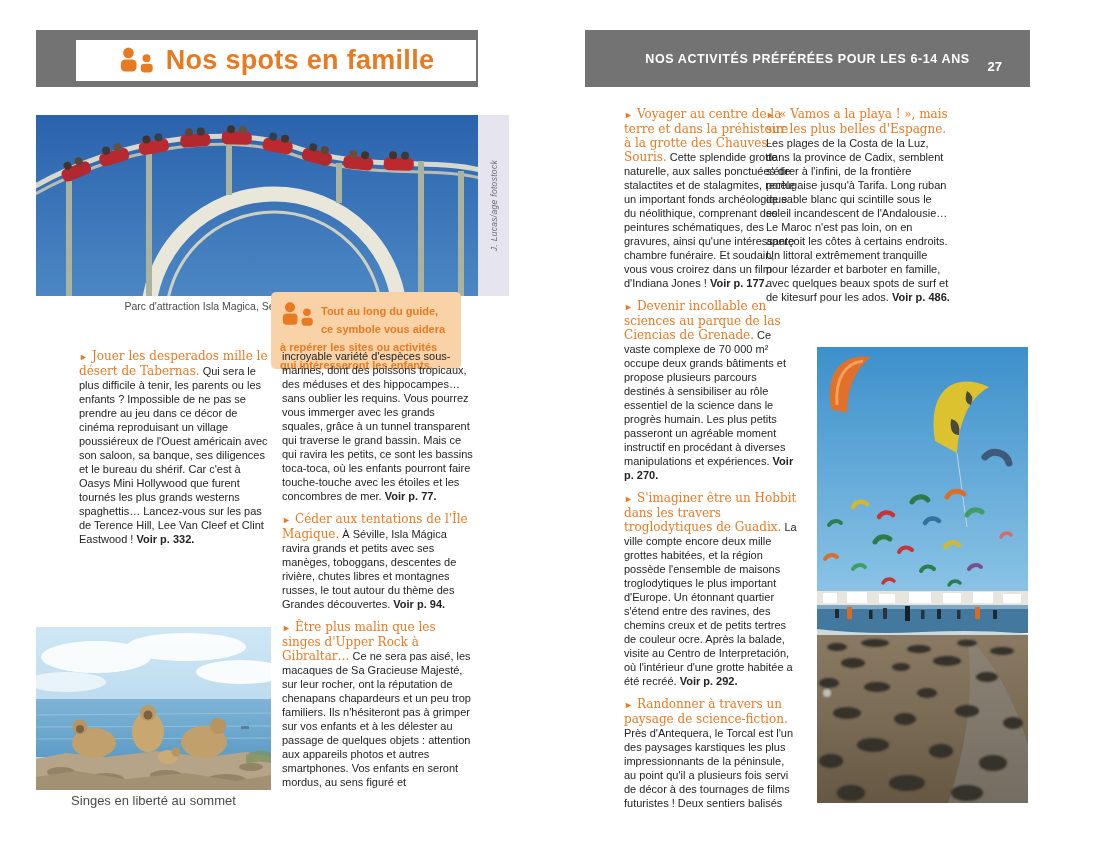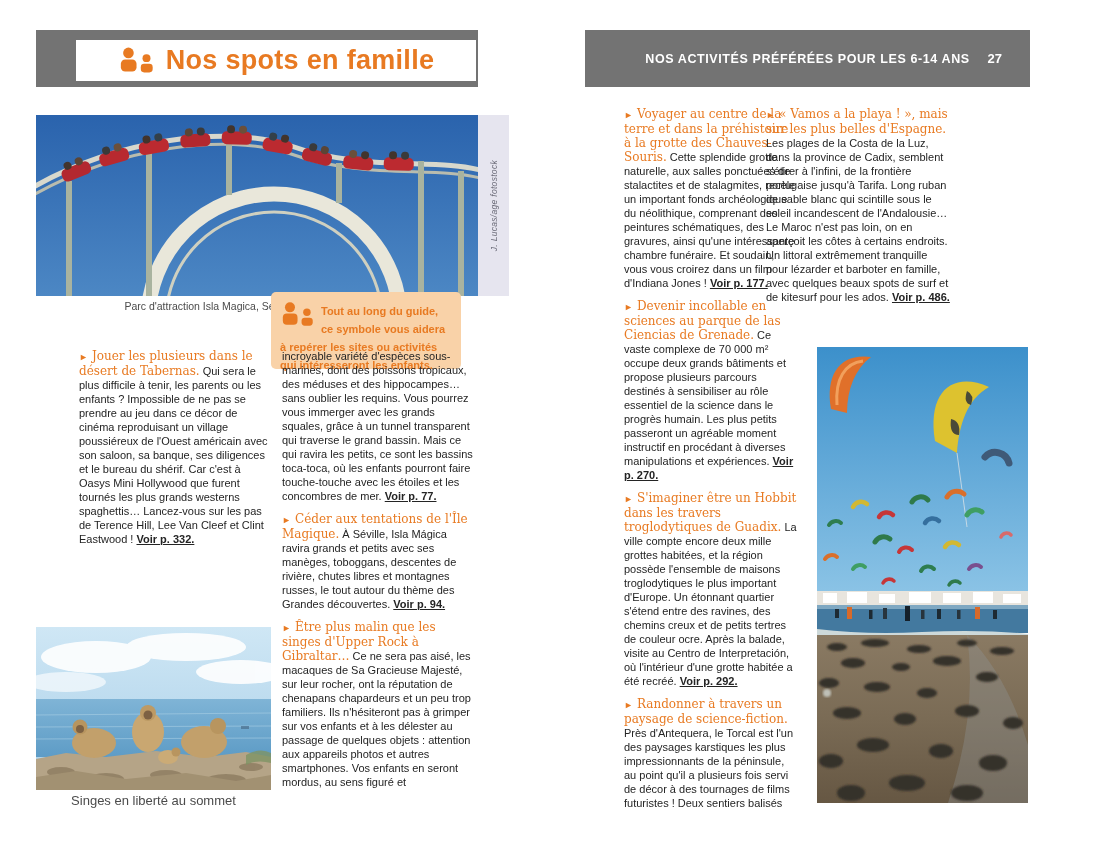--- a/index.html
+++ b/index.html
@@ -16,21 +16,21 @@
     display:flex;align-items:center;justify-content:center;gap:10px;
   }
   #page-title{
     font-family:"Liberation Sans",sans-serif;font-weight:bold;font-size:27px;
     color:#e87a22;letter-spacing:.3px;white-space:nowrap;
   }
   #banner-right{left:585px;top:30px;width:445px;height:57px;display:flex;align-items:center;justify-content:center;}
   #running-head{
     color:#ffffff;font-weight:bold;font-size:12.5px;letter-spacing:.6px;white-space:nowrap;
   }
-  #page-number{position:absolute;right:28px;top:8px;height:41px;display:flex;align-items:center;color:#fff;font-weight:bold;font-size:13px;}
+  #page-number{position:absolute;right:28px;top:16px;height:41px;display:flex;align-items:center;color:#fff;font-weight:bold;font-size:13px;}
   
   .photo{overflow:hidden;}
   #hero-photo{left:36px;top:115px;width:442px;height:181px;}
   #credit-strip{
     left:478px;top:115px;width:31px;height:181px;background:#e6e5ef;
     display:flex;align-items:center;justify-content:center;
   }
   #credit-strip span{
     writing-mode:vertical-rl;transform:rotate(180deg);
     font-size:8.5px;font-style:italic;color:#6b6b78;letter-spacing:.3px;
@@ -48,21 +48,21 @@
   #callout-text{font-size:11px;font-weight:bold;color:#e87a22;line-height:13.6px;}
   
   .col{position:absolute;}
   #left-col1{left:79px;top:349px;width:189px;}
   #left-col2{left:282px;top:349px;width:192px;}
   #right-col1{left:624px;top:107px;width:173px;}
   #right-col2{left:766px;top:107px;width:184px;}
   p.blk{margin:0 0 9px 0;font-size:11px;line-height:14px;color:#242424;}
   .arr{color:#e87a22;font-size:9px;letter-spacing:1px;}
   .hd{font-family:"DejaVu Serif",serif;font-weight:normal;font-size:12px;color:#e87a22;}
-  .voir{font-weight:bold;text-decoration:underline;}
+  .voir{font-weight:bold;}
   svg{display:block;}
 </style>
 </head>
 <body>
 
 <div class="abs banner" id="banner-left"></div>
 <div class="abs" id="title-box">
   <svg width="38" height="27" viewBox="0 0 40 28">
     <g fill="#e87a22">
       <circle cx="11" cy="6" r="5.6"></circle>
@@ -161,21 +161,21 @@
       <circle cx="30" cy="11.5" r="4.2"></circle>
       <rect x="24" y="17.5" width="12.5" height="9" rx="3.5"></rect>
     </g>
   </svg>
   <span id="callout-text">Tout au long du guide, ce symbole vous aidera à repérer les sites ou activités qui intéresseront les enfants.</span>
 </div>
 
 <div class="col" id="left-col1">
   <p class="blk">
     <span class="arr">►</span>
-    <span class="hd">Jouer les plusieurs dans le désert de Tabernas.</span>
+    <span class="hd">Jouer les desperados mille le désert de Tabernas.</span>
     <span>Qui sera le plus difficile à tenir, les parents ou les enfants ? Impossible de ne pas se prendre au jeu dans ce décor de cinéma reproduisant un village poussiéreux de l'Ouest américain avec son saloon, sa banque, ses diligences et le bureau du shérif. Car c'est à Oasys Mini Hollywood que furent tournés les plus grands westerns spaghettis… Lancez-vous sur les pas de Terence Hill, Lee Van Cleef et Clint Eastwood !</span>
     <span class="voir">Voir p. 332.</span>
   </p>
 </div>
 
 <div class="abs photo" id="monkeys-photo">
   <svg width="235" height="163" viewBox="0 0 235 163">
     <defs>
       <linearGradient id="msky" x1="0" y1="0" x2="0" y2="1">
         <stop offset="0" stop-color="#cfe7f5"></stop>

